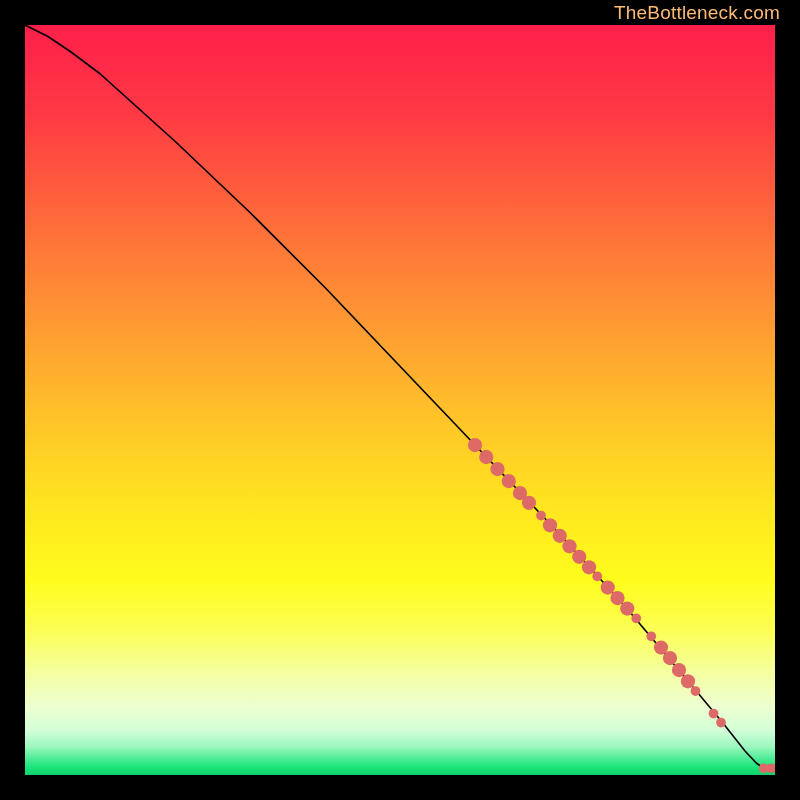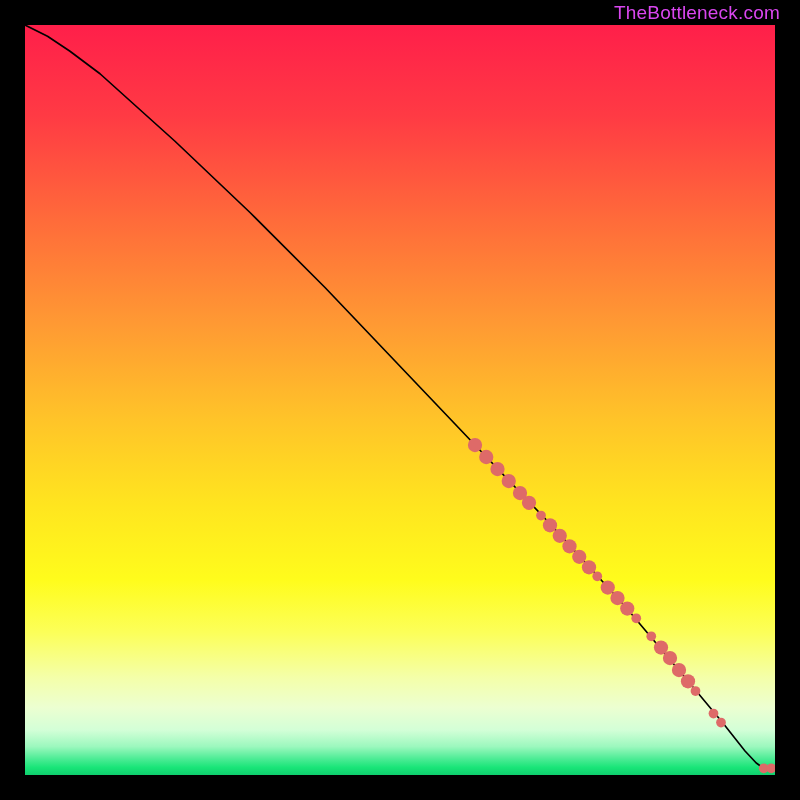--- a/index.html
+++ b/index.html
@@ -12,21 +12,21 @@
   }
   .stage {
     position: relative;
     width: 800px;
     height: 800px;
   }
   .attribution {
     position: absolute;
     top: 2px;
     right: 20px;
-    color: #d946ef;
+    color: #fdba74;
     font-family: Arial, Helvetica, sans-serif;
     font-size: 19px;
     letter-spacing: 0.2px;
     font-weight: 500;
   }
   svg.plot {
     position: absolute;
     left: 25px;
     top: 25px;
     width: 750px;

